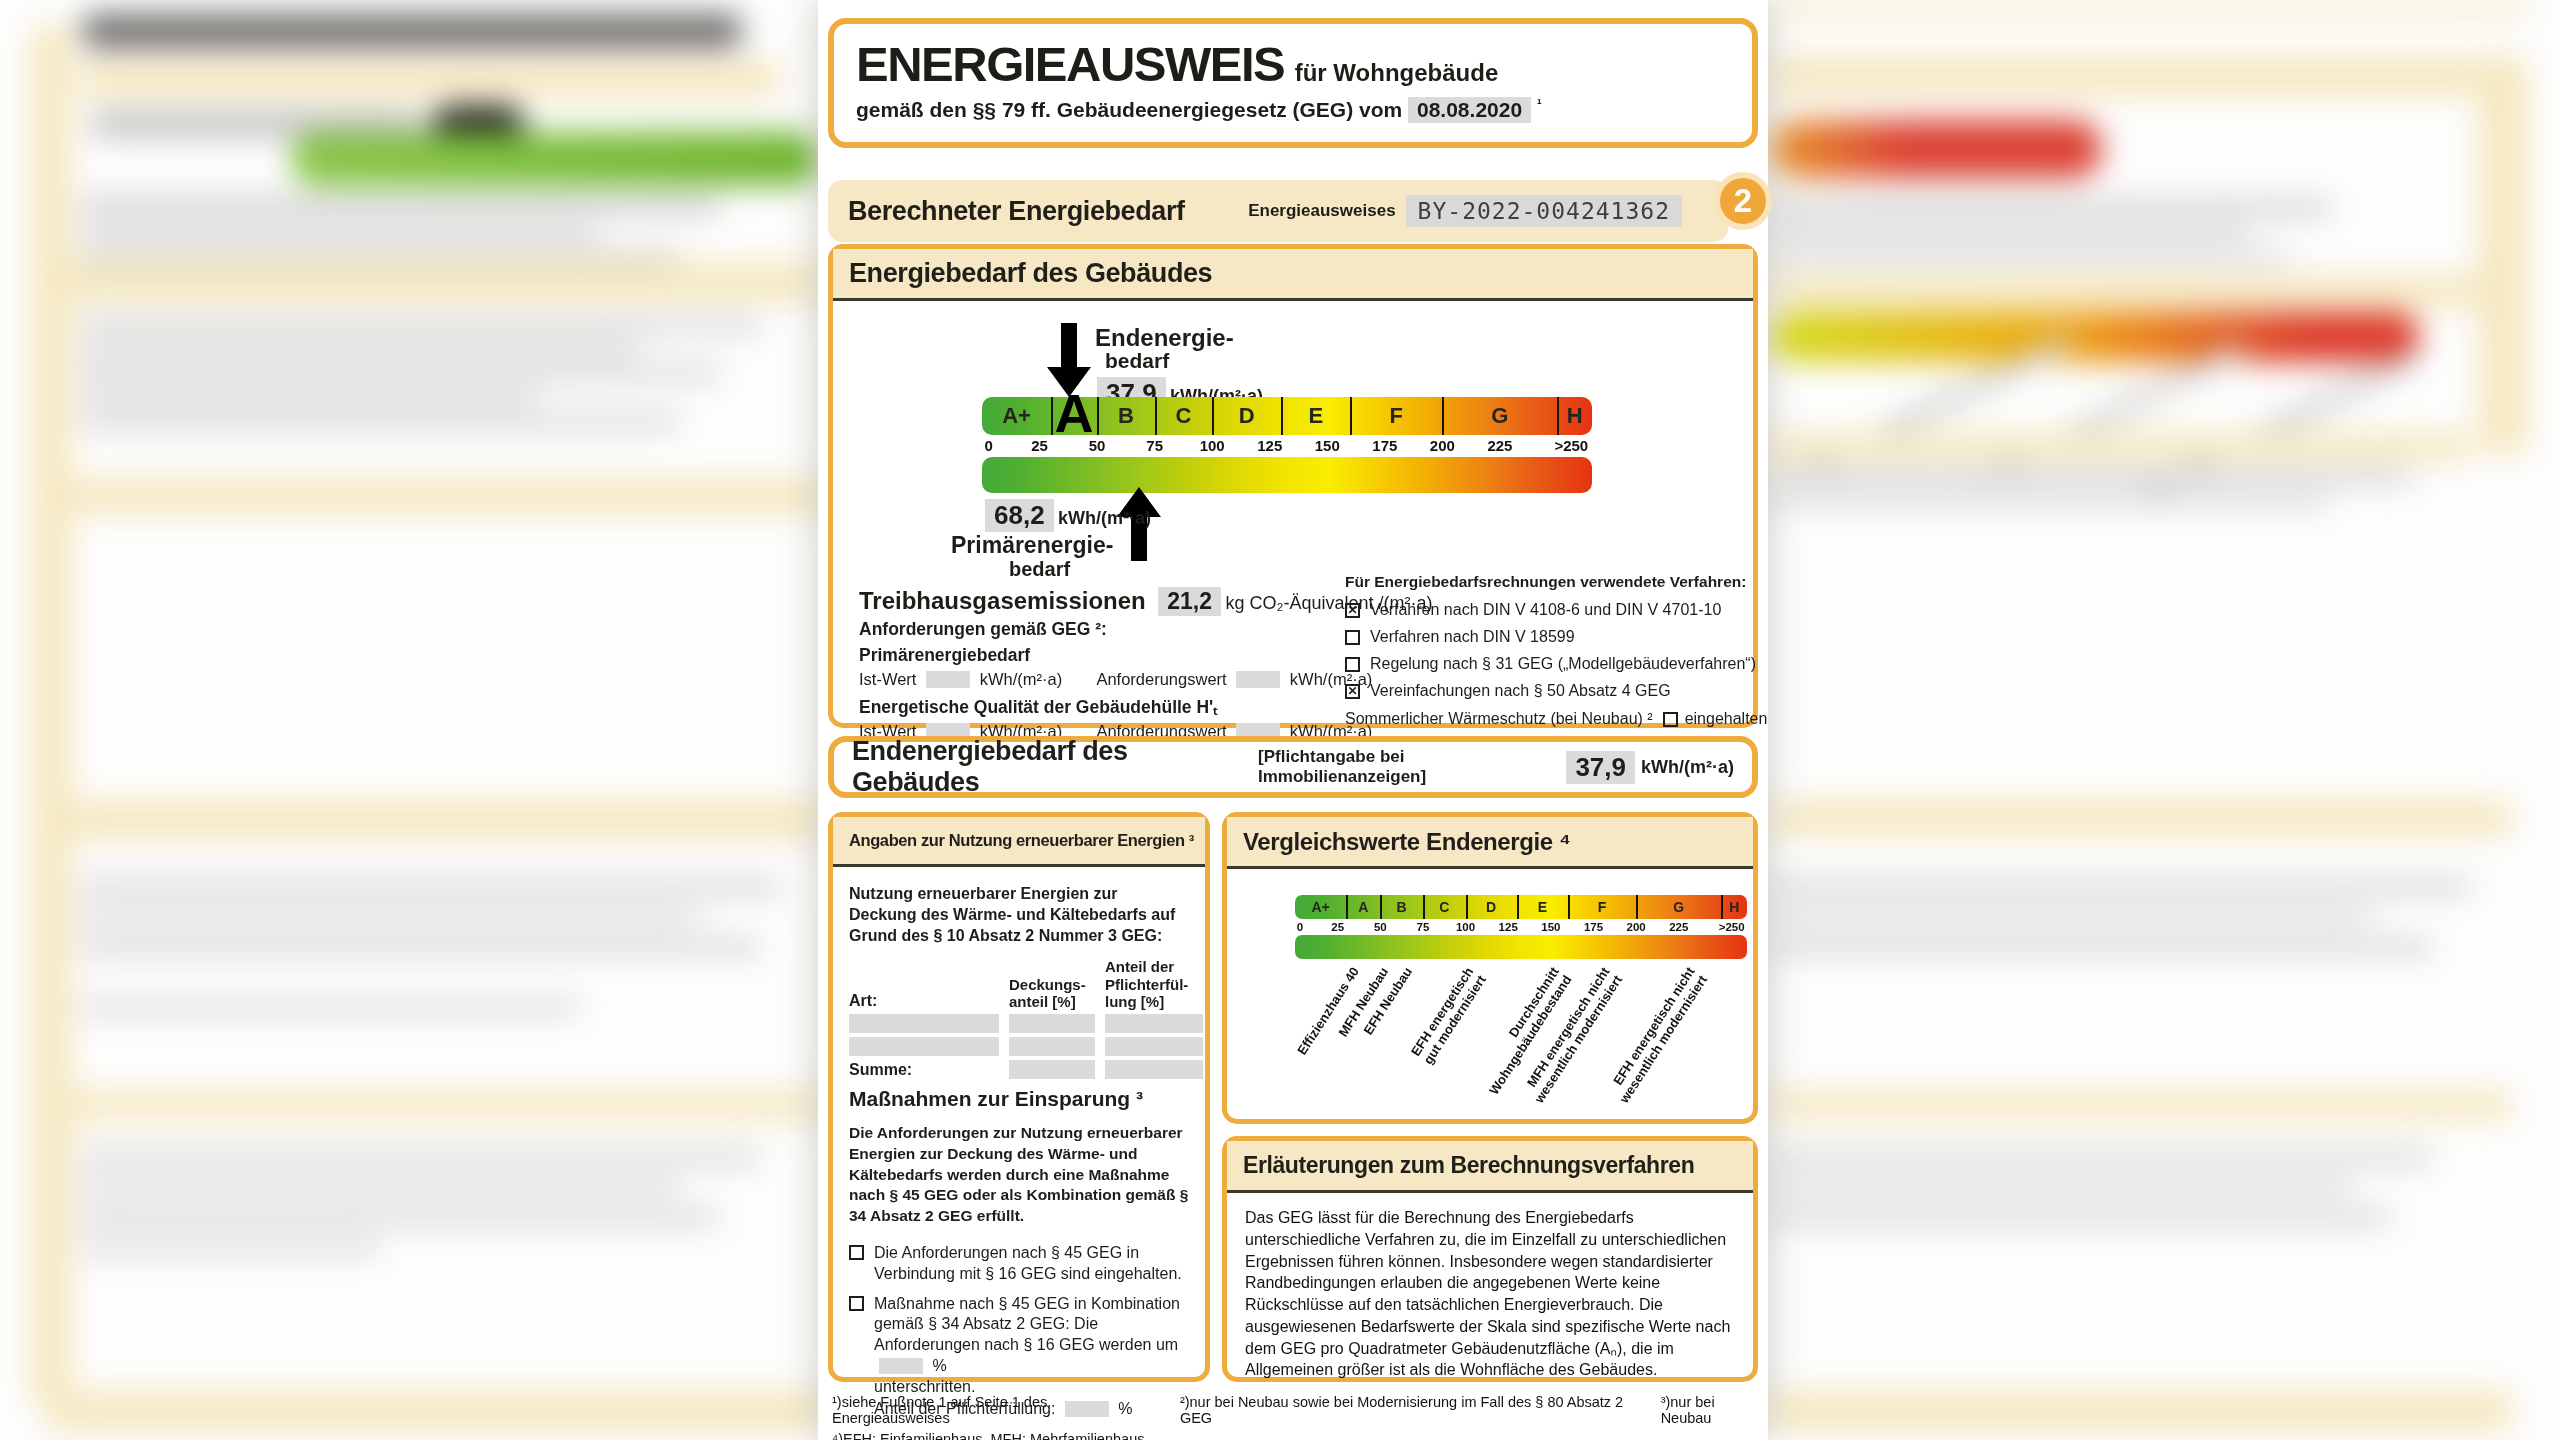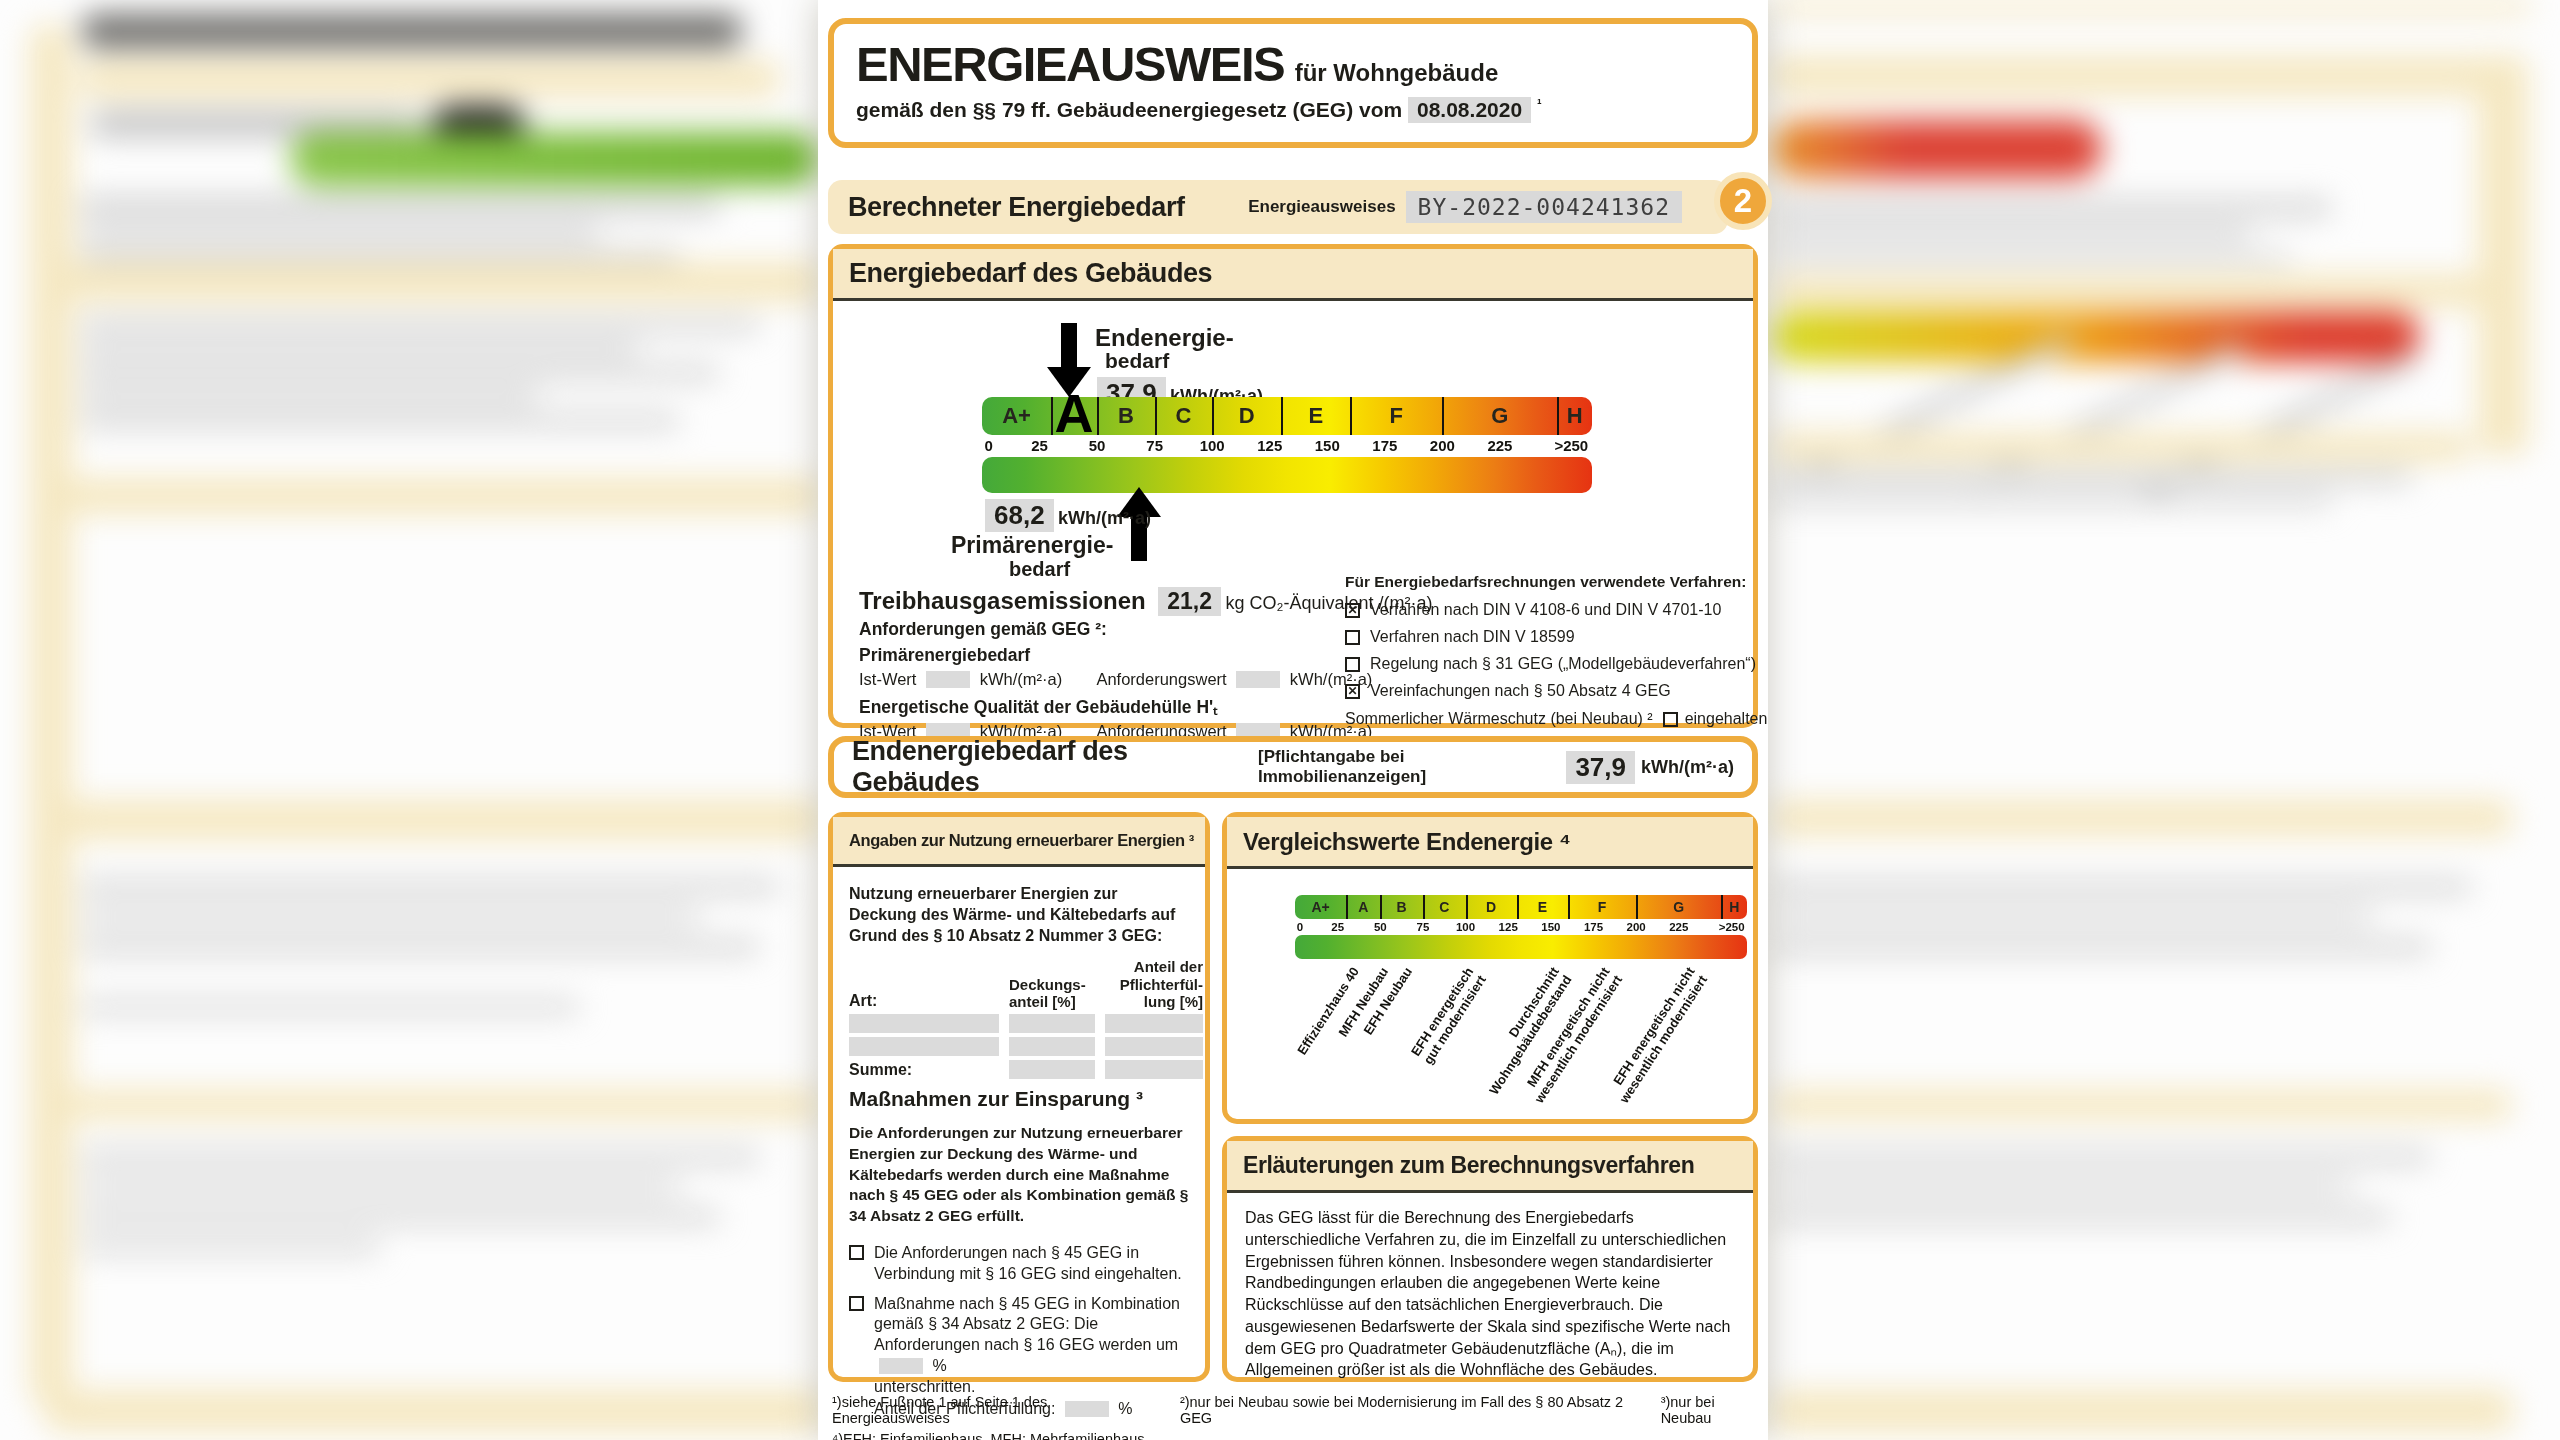--- a/index.html
+++ b/index.html
@@ -114,21 +114,21 @@
           <span style="font-size:24px;font-weight:bold;margin-left:6px;">für Wohngebäude</span>
         </div>
         <div style="margin-top:7px;font-size:21px;font-weight:bold;">
           <span>gemäß den §§ 79 ff. Gebäudeenergiegesetz (GEG) vom</span>
           <span class="vbox" style="font-size:21px;">08.08.2020</span>
           <sup style="font-size:14px;">¹</sup>
         </div>
       </div>
     </div>
 
-    <div style="position:absolute;left:10px;top:180px;width:900px;height:54px;background:#f7e8c5;border-radius:14px;display:flex;align-items:center;padding:0 20px;box-sizing:border-box;">
+    <div style="position:absolute;left:10px;top:180px;width:900px;height:62px;background:#f7e8c5;border-radius:14px;display:flex;align-items:center;padding:0 20px;box-sizing:border-box;">
       <span class="ht" style="font-size:27px;">Berechneter Energiebedarf</span>
       <span style="flex:1"></span>
       <span class="bold" style="font-size:17px;margin-right:10px;">Energieausweises</span>
       <span style="font-family:'DejaVu Sans Mono',monospace;font-size:23px;letter-spacing:1px;color:#3f3f3f;background:#d9d9d9;padding:3px 12px;margin-right:26px;">BY-2022-004241362</span>
     </div>
 
     <div style="position:absolute;left:896px;top:172px;width:58px;height:58px;border-radius:50%;background:#efa73b;border:6px solid #f8e4b8;box-sizing:border-box;display:flex;align-items:center;justify-content:center;z-index:5;">
       <span style="color:#fff;font-size:33px;font-weight:bold;">2</span>
     </div>
 
@@ -289,21 +289,21 @@
       <div class="creamhead" style="height:50px;">
         <span class="ht" style="font-size:16.5px;white-space:nowrap;">Angaben zur Nutzung erneuerbarer Energien ³</span>
       </div>
       <div style="padding:16px 14px 0 16px;">
         <div class="bold" style="font-size:16px;line-height:1.32;width:336px;">Nutzung erneuerbarer Energien zur Deckung des Wärme- und Kältebedarfs auf Grund des § 10 Absatz 2 Nummer 3 GEG:</div>
 
         <div class="ren-table" style="margin-top:12px;">
           <div style="align-self:end;" class="bold"><span style="font-size:16px;">Art:</span></div>
           <div class="bold" style="font-size:15px;line-height:1.15;white-space:pre-line;align-self:end;">Deckungs-
 anteil [%]</div>
-          <div class="bold" style="font-size:15px;line-height:1.15;white-space:pre-line;align-self:end;text-align:right;">Anteil der
+          <div class="bold" style="font-size:15px;line-height:1.15;white-space:pre-line;align-self:end;">Anteil der
 Pflichterfül-
 lung [%]</div>
           <div class="gbar"></div>
           <div class="gbar"></div>
           <div class="gbar"></div>
           <div class="gbar"></div>
           <div class="gbar"></div>
           <div class="gbar"></div>
           <div class="bold" style="align-self:center;"><span style="font-size:16px;">Summe:</span></div>
           <div class="gbar"></div>

